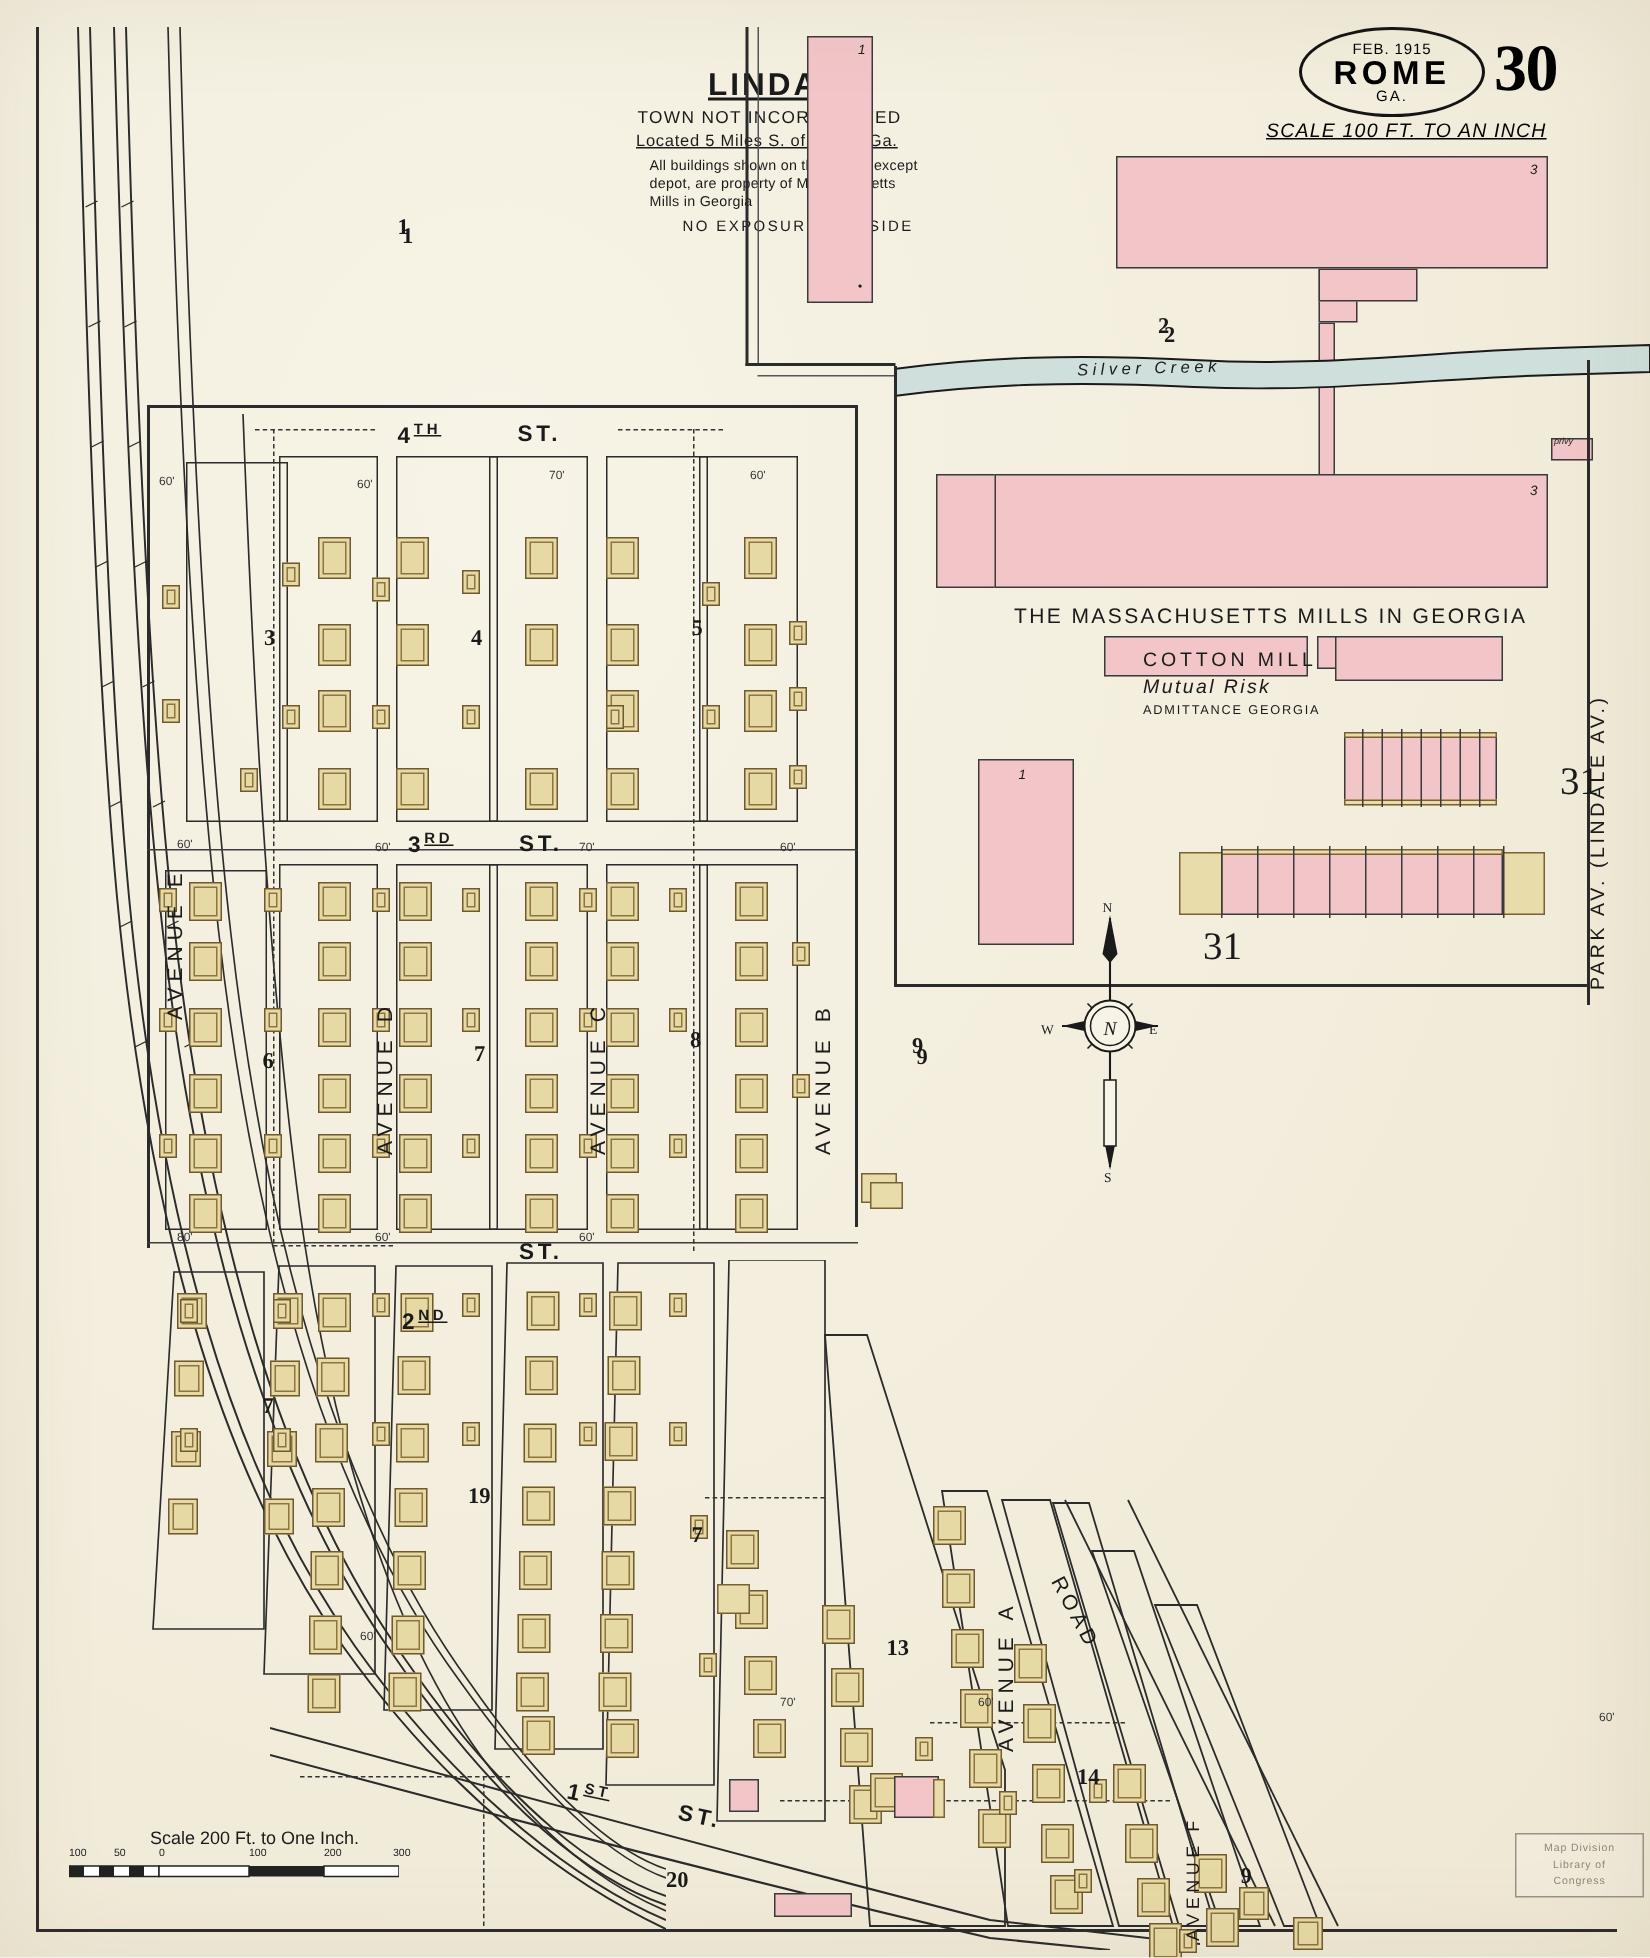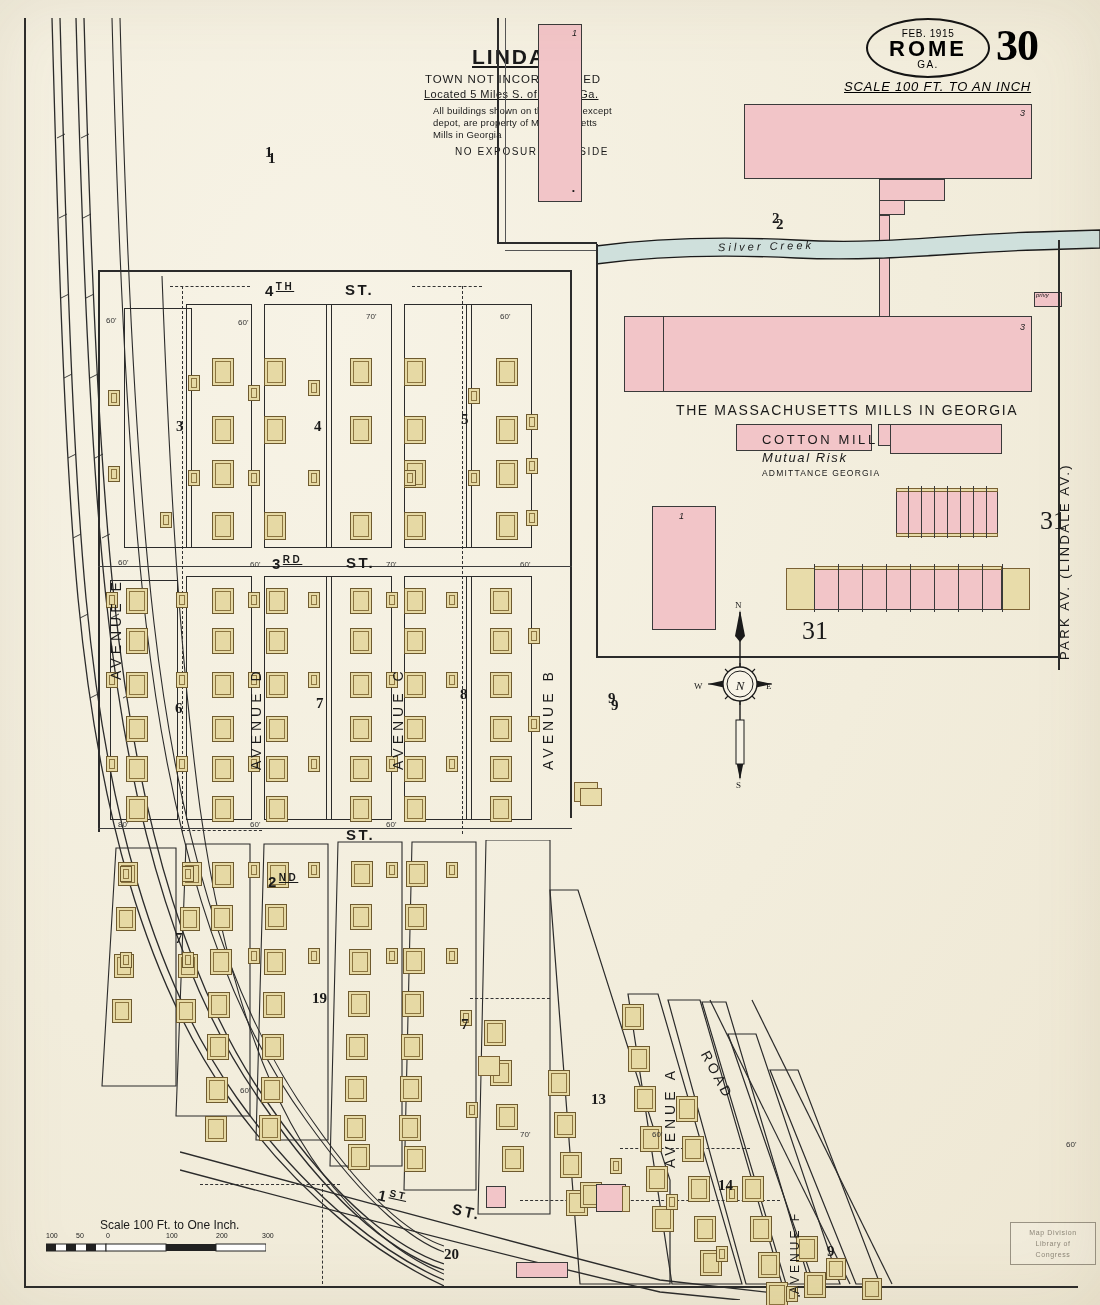--- a/index.html
+++ b/index.html
@@ -517,21 +517,21 @@
       <div class="t" style="left: 520px; top: 560px; font-size: 8px; color: rgb(51, 51, 51);">60'</div>
       <div class="t" style="left: 118px; top: 820px; font-size: 8px; color: rgb(51, 51, 51);">80'</div>
       <div class="t" style="left: 250px; top: 820px; font-size: 8px; color: rgb(51, 51, 51);">60'</div>
       <div class="t" style="left: 386px; top: 820px; font-size: 8px; color: rgb(51, 51, 51);">60'</div>
       <div class="t" style="left: 240px; top: 1086px; font-size: 8px; color: rgb(51, 51, 51);">60'</div>
       <div class="t" style="left: 520px; top: 1130px; font-size: 8px; color: rgb(51, 51, 51);">70'</div>
       <div class="t" style="left: 652px; top: 1130px; font-size: 8px; color: rgb(51, 51, 51);">60'</div>
       <div class="t" style="left: 1066px; top: 1140px; font-size: 8px; color: rgb(51, 51, 51);">60'</div>
     </div>
 
-  <div class="sbar-label" style="left:100px;top:1218px;">Scale 100 Ft. to One Inch.</div>
+  <div class="sbar-label" style="left:100px;top:1218px;">Scale 200 Ft. to One Inch.</div>
   <svg style="position:absolute;left:46px;top:1238px;" width="220" height="20">
     <rect x="0" y="6" width="60" height="7" fill="#fff" stroke="#222" stroke-width="1"></rect>
     <rect x="0" y="6" width="10" height="7" fill="#222"></rect>
     <rect x="20" y="6" width="10" height="7" fill="#222"></rect>
     <rect x="40" y="6" width="10" height="7" fill="#222"></rect>
     <rect x="60" y="6" width="60" height="7" fill="#fff" stroke="#222" stroke-width="1"></rect>
     <rect x="120" y="6" width="50" height="7" fill="#222"></rect>
     <rect x="170" y="6" width="50" height="7" fill="#fff" stroke="#222" stroke-width="1"></rect>
   </svg>
   <div id="sbticks">

